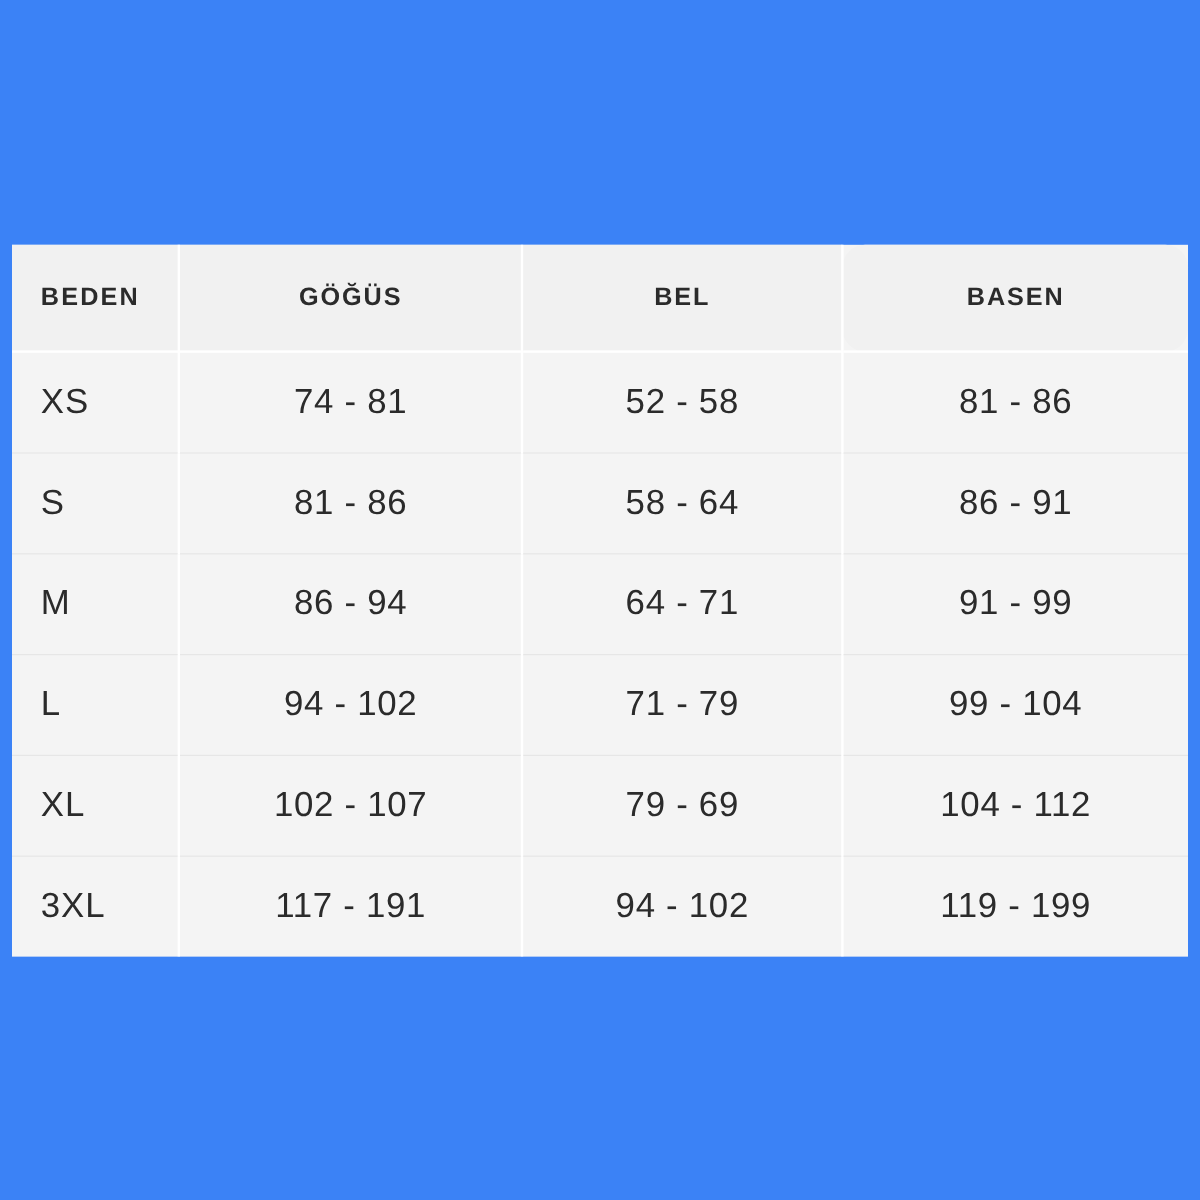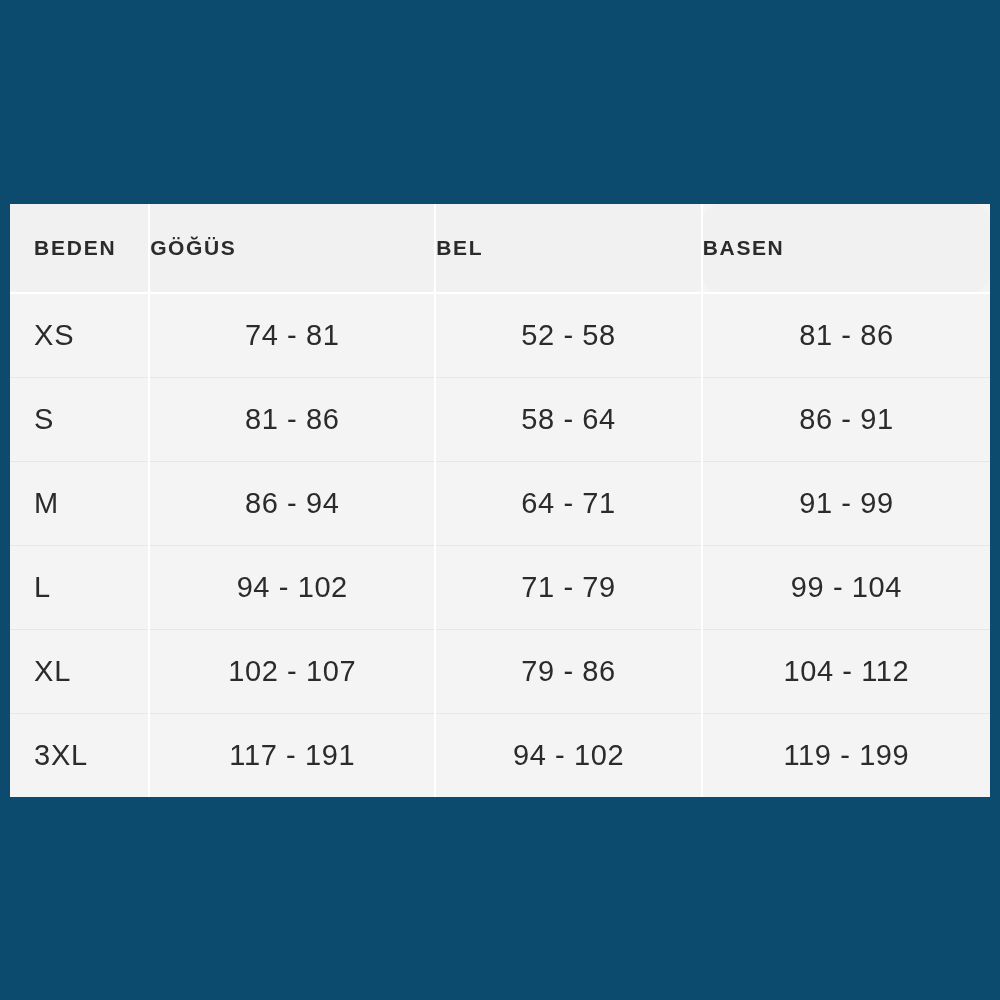--- a/index.html
+++ b/index.html
@@ -13,21 +13,21 @@
     font-family: "Liberation Sans", sans-serif;
     color: #231f20;
     position: relative;
   }
   .sheet {
     position: absolute;
     left: 0;
     top: 0;
     width: 1000px;
     height: 1000px;
-    background: #0c4a6e;
+    background: #3b82f6;
     display: flex;
     align-items: center;
     justify-content: center;
   }
   .table-wrap {
     width: 990px;
     padding: 0 5px;
     box-sizing: border-box;
   }
   table.size-table {
@@ -44,21 +44,21 @@
   table.size-table thead th {
     background: #f1f1f1;
     font-size: 21px;
     font-weight: bold;
     letter-spacing: 1.6px;
     color: #2b2b2b;
     height: 88px;
     vertical-align: middle;
     border-right: 2px solid #ffffff;
     border-bottom: 2px solid #ffffff;
-    text-align: left;
+    text-align: center;
     padding: 0;
   }
   table.size-table thead th.first {
     text-align: left;
     padding-left: 24px;
     letter-spacing: 1.8px;
   }
   table.size-table thead th:last-child {
     border-right: none;
     border-radius: 19px;
@@ -130,21 +130,21 @@
         </tr>
         <tr>
           <td class="first">L</td>
           <td>94 - 102</td>
           <td>71 - 79</td>
           <td>99 - 104</td>
         </tr>
         <tr>
           <td class="first">XL</td>
           <td>102 - 107</td>
-          <td>79 - 86</td>
+          <td>79 - 69</td>
           <td>104 - 112</td>
         </tr>
         <tr>
           <td class="first">3XL</td>
           <td>117 - 191</td>
           <td>94 - 102</td>
           <td>119 - 199</td>
         </tr>
       </tbody>
     </table>

